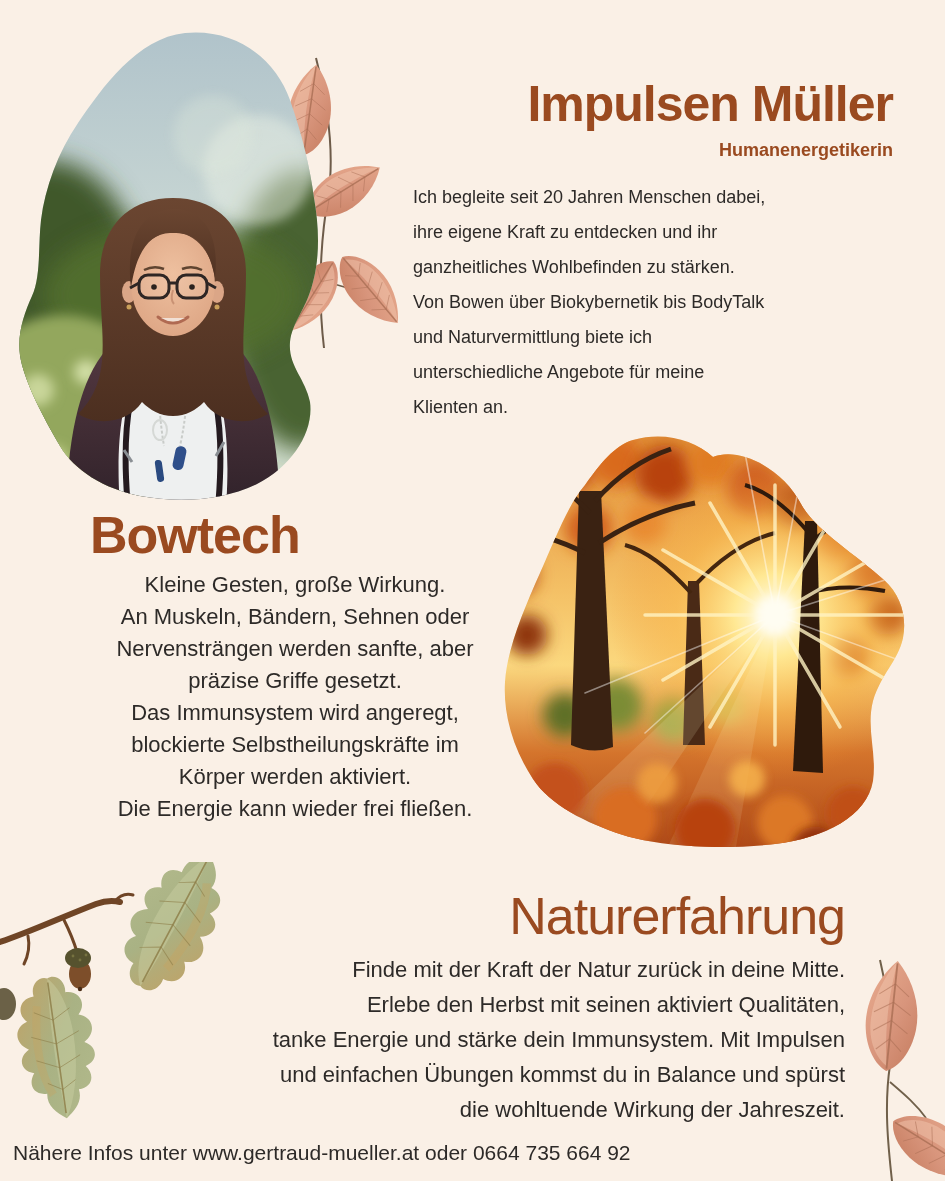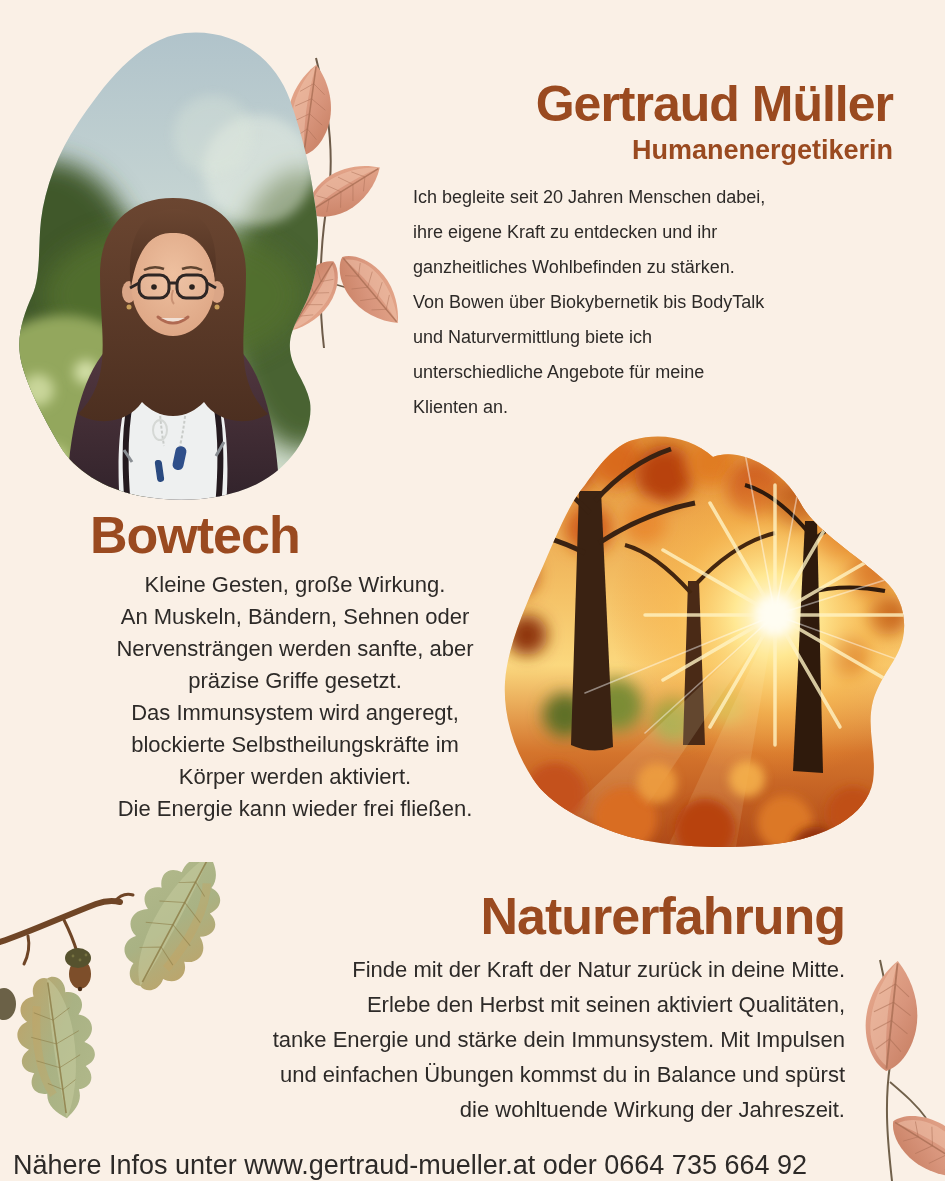--- a/index.html
+++ b/index.html
@@ -11,48 +11,48 @@
   }
   .abs{position:absolute;}
   h1,h2,p{margin:0;}
   .title{
     top:76px;right:52px;text-align:right;
     font-size:50px;line-height:56px;font-weight:700;letter-spacing:-1px;
     color:var(--accent,#9a4a20);
   }
   .subtitle{
     top:135px;right:52px;text-align:right;
-    font-size:27px;line-height:30px;font-weight:700;
+    font-size:18px;line-height:30px;font-weight:700;
     color:var(--accent,#9a4a20);
   }
   .intro{
     top:180px;right:52px;width:480px;text-align:left;
     font-size:18px;line-height:35px;
   }
   .bowtech-heading{
     top:506px;left:90px;
     font-size:52px;line-height:58px;font-weight:700;letter-spacing:-1px;
     color:var(--accent,#9a4a20);
   }
   .bowtech-body{
     top:569px;left:95px;width:400px;text-align:center;
     font-size:22px;line-height:32px;
   }
   .nature-heading{
     top:886px;right:100px;text-align:right;
-    font-size:52px;line-height:60px;font-weight:700;letter-spacing:-1px;
+    font-size:52px;line-height:60px;font-weight:400;letter-spacing:-1px;
     color:var(--accent,#9a4a20);
   }
   .nature-body{
     top:952px;right:100px;width:600px;text-align:right;
     font-size:22px;line-height:35px;
   }
   .footer-info{
     top:1139px;left:13px;
-    font-size:27px;line-height:28px;margin-top:12px;
+    font-size:21px;line-height:28px;
   }
   .lines{white-space:pre-line;}
   figure{margin:0;}
 </style>
 </head>
 <body>
 
 <figure class="abs" style="left:276px;top:28px;width:132px;height:322px;">
   <svg width="132" height="322" viewBox="0 0 132 322">
     <defs>
@@ -151,21 +151,21 @@
         <circle cx="146" cy="257" r="2.8" fill="#2a221e"></circle>
         <circle cx="184" cy="257" r="2.8" fill="#2a221e"></circle>
         <path d="M165 260 Q162 270 166 274" stroke="#c99274" stroke-width="2" fill="none"></path>
         <path d="M150 287 Q165 299 180 287" stroke="#b06a52" stroke-width="3" fill="none" stroke-linecap="round"></path>
         <path d="M153 288 Q165 295 177 288" fill="#f3e9e2" opacity="0.85"></path>
       </g>
     </g>
   </svg>
 </figure>
 
-<h1 class="abs title">Gertraud Müller</h1>
+<h1 class="abs title">Impulsen Müller</h1>
 <h2 class="abs subtitle">Humanenergetikerin</h2>
 <p class="abs intro lines">Ich begleite seit 20 Jahren Menschen dabei,
 ihre eigene Kraft zu entdecken und ihr
 ganzheitliches Wohlbefinden zu stärken.
 Von Bowen über Biokybernetik bis BodyTalk
 und Naturvermittlung biete ich
 unterschiedliche Angebote für meine
 Klienten an.</p>
 
 <h2 class="abs bowtech-heading">Bowtech</h2>

